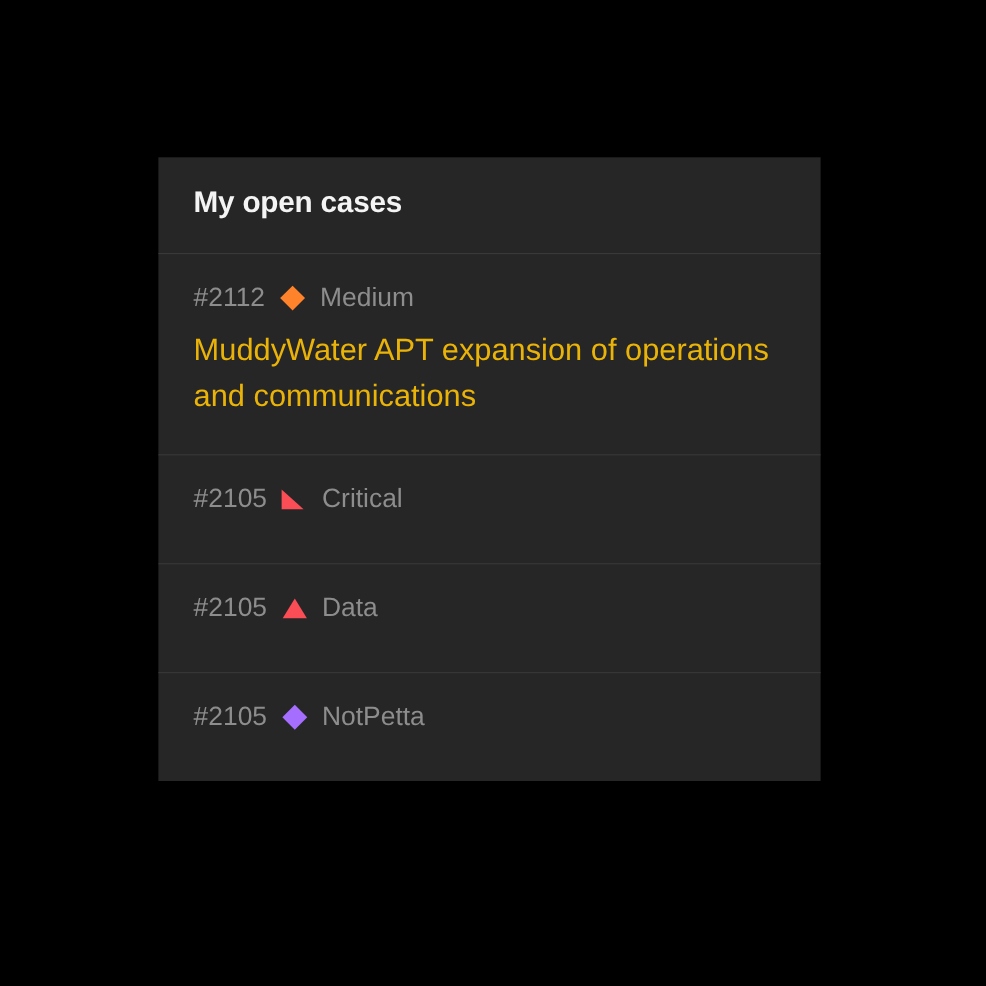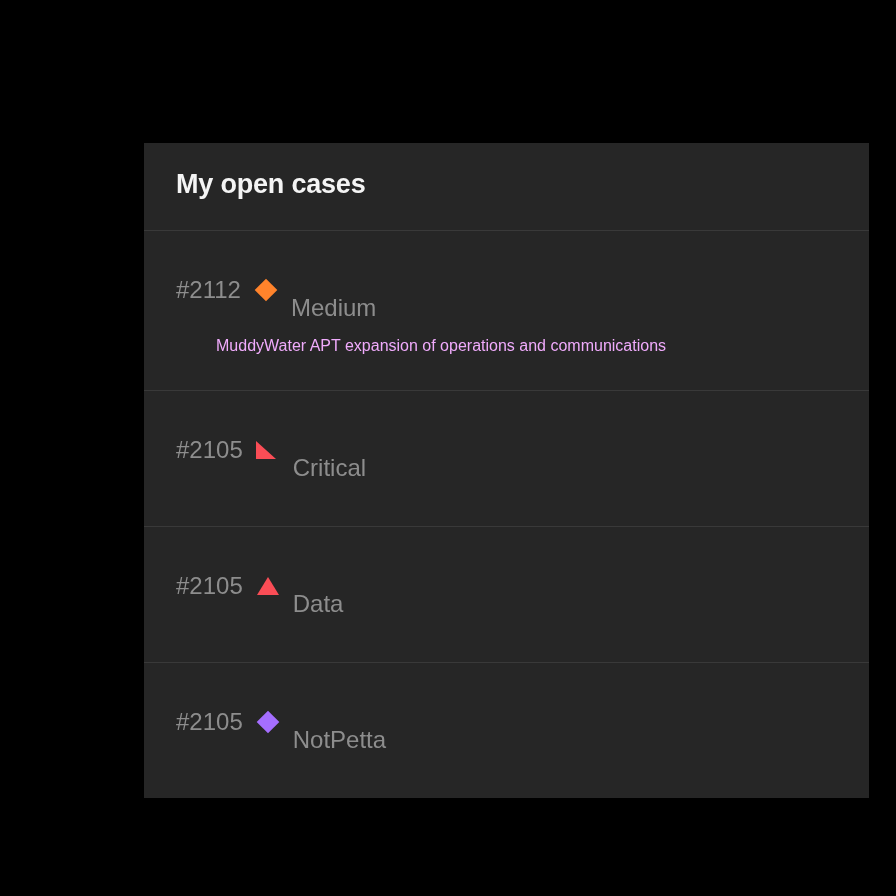--- a/index.html
+++ b/index.html
@@ -11,21 +11,21 @@
       background: #000000;
       font-family: -apple-system, BlinkMacSystemFont, "Segoe UI", "Helvetica Neue", Arial, sans-serif;
       width: 896px;
       height: 896px;
       overflow: hidden;
     }
     .panel {
       position: absolute;
       left: 144px;
       top: 143px;
-      width: 725px;
+      width: 602px;
       background: #262626;
     }
     .panel-header {
       padding: 26px 32px 30px 32px;
       border-bottom: 1px solid #393939;
     }
     .panel-title {
       color: #f4f4f4;
       font-size: 27px;
       font-weight: 600;
@@ -58,28 +58,26 @@
       display: inline-flex;
       align-items: center;
       justify-content: center;
       width: 22px;
       height: 22px;
     }
     .case-severity {
       color: #8d8d8d;
       font-size: 24px;
       font-weight: 400;
-      margin-top: 37px;
     }
     .case-title {
-      color: #f0abfc;
-      font-size: 16px;
+      color: #eab308;
+      font-size: 28px;
       font-weight: 400;
       line-height: 1.5;
-      margin-left: 40px;
     }
     .diamond-orange {
       width: 16px;
       height: 16px;
       background: #ff832b;
       transform: rotate(45deg);
     }
     .diamond-purple {
       width: 16px;
       height: 16px;

